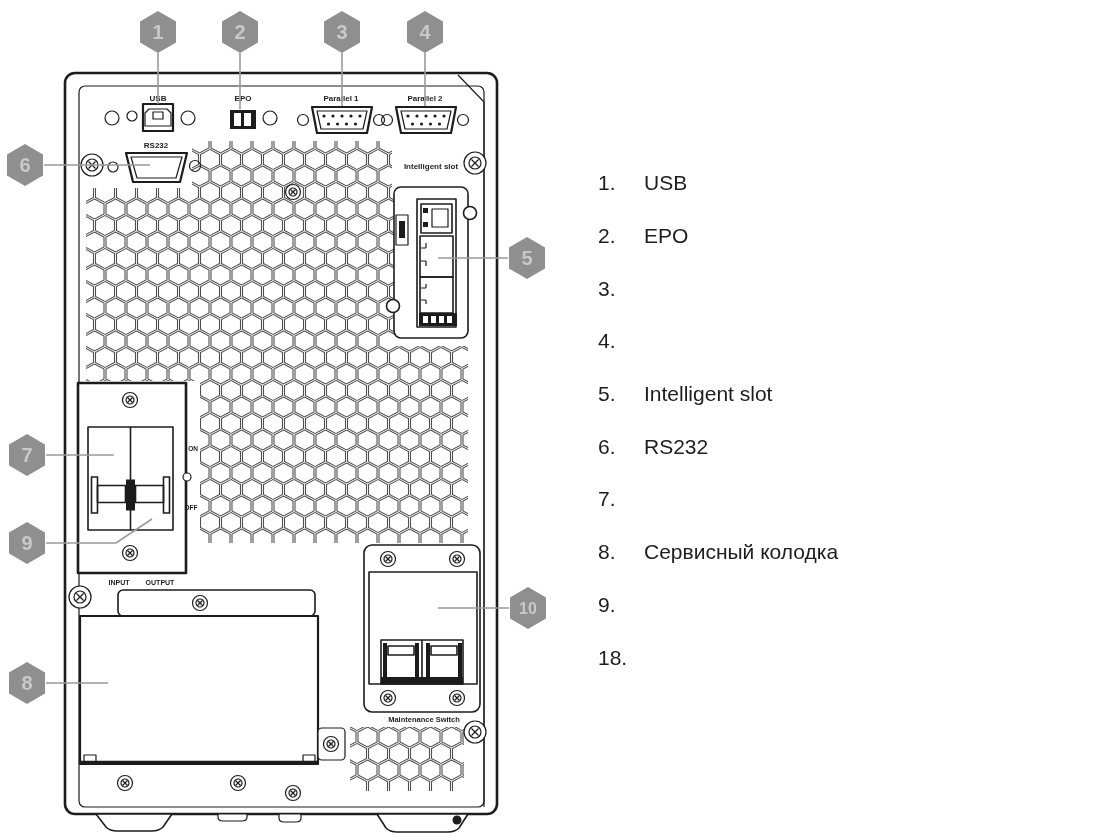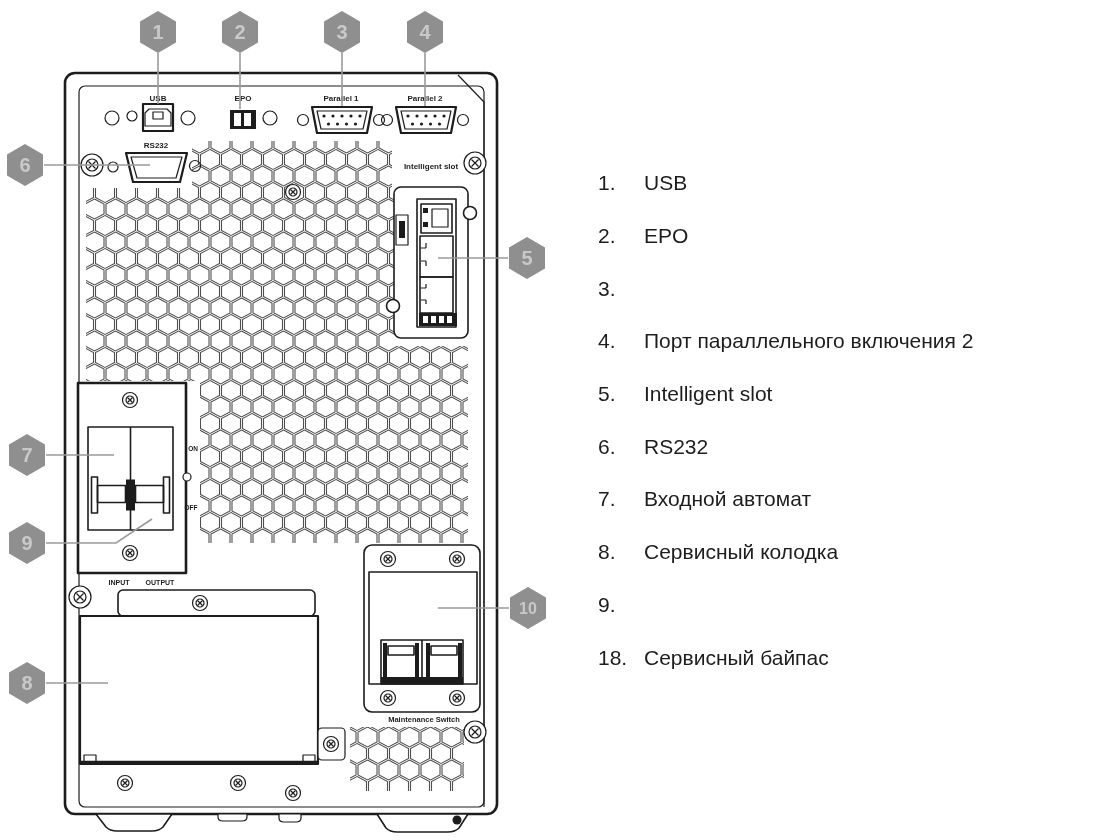--- a/index.html
+++ b/index.html
@@ -304,40 +304,37 @@
     </div>
     <div class="legend-row">
       <span class="legend-num">2.</span>
       <span class="legend-lbl">EPO</span>
     </div>
     <div class="legend-row">
       <span class="legend-num">3.</span>
     </div>
     <div class="legend-row">
       <span class="legend-num">4.</span>
-      <span class="legend-lbl">Порт параллельного включения 2</span>
     </div>
     <div class="legend-row">
       <span class="legend-num">5.</span>
       <span class="legend-lbl">Intelligent slot</span>
     </div>
     <div class="legend-row">
       <span class="legend-num">6.</span>
       <span class="legend-lbl">RS232</span>
     </div>
     <div class="legend-row">
       <span class="legend-num">7.</span>
-      <span class="legend-lbl">Входной автомат</span>
     </div>
     <div class="legend-row">
       <span class="legend-num">8.</span>
       <span class="legend-lbl">Сервисный колодка</span>
     </div>
     <div class="legend-row">
       <span class="legend-num">9.</span>
     </div>
     <div class="legend-row">
       <span class="legend-num">18.</span>
-      <span class="legend-lbl">Сервисный байпас</span>
     </div>
   </div>
 
 </div>
 
 </body></html>

